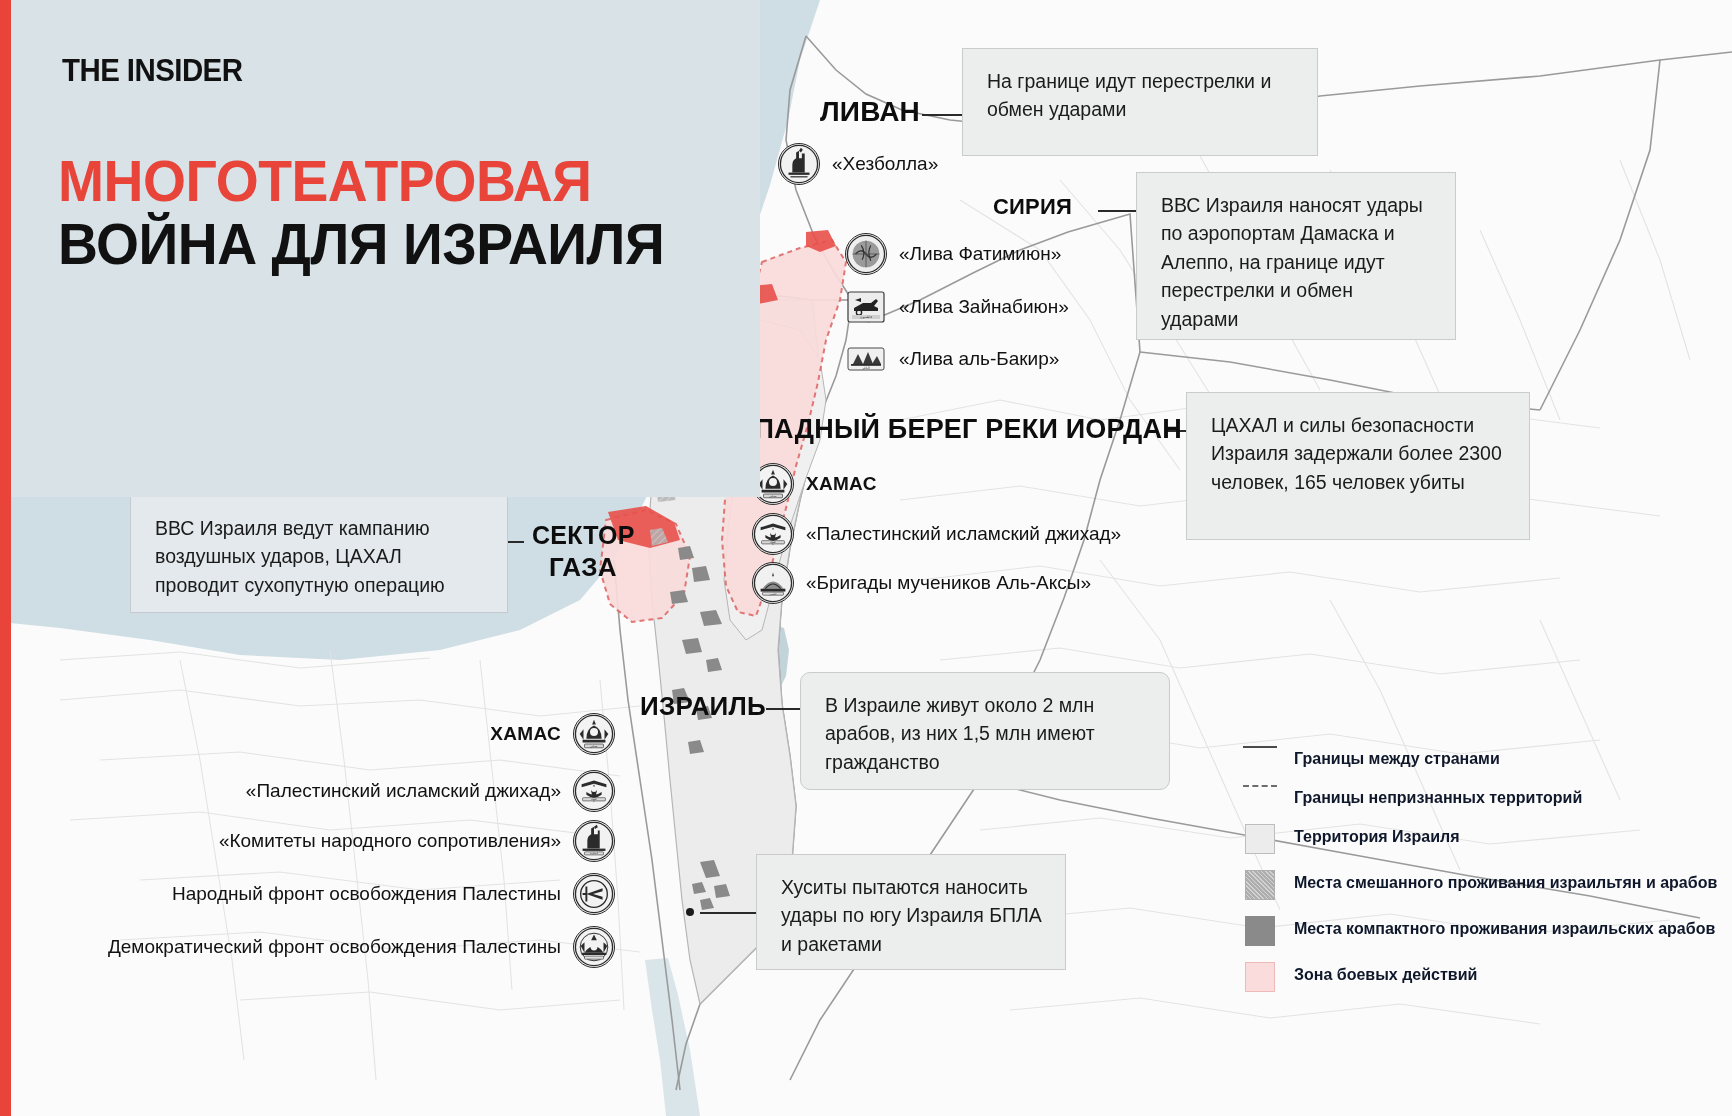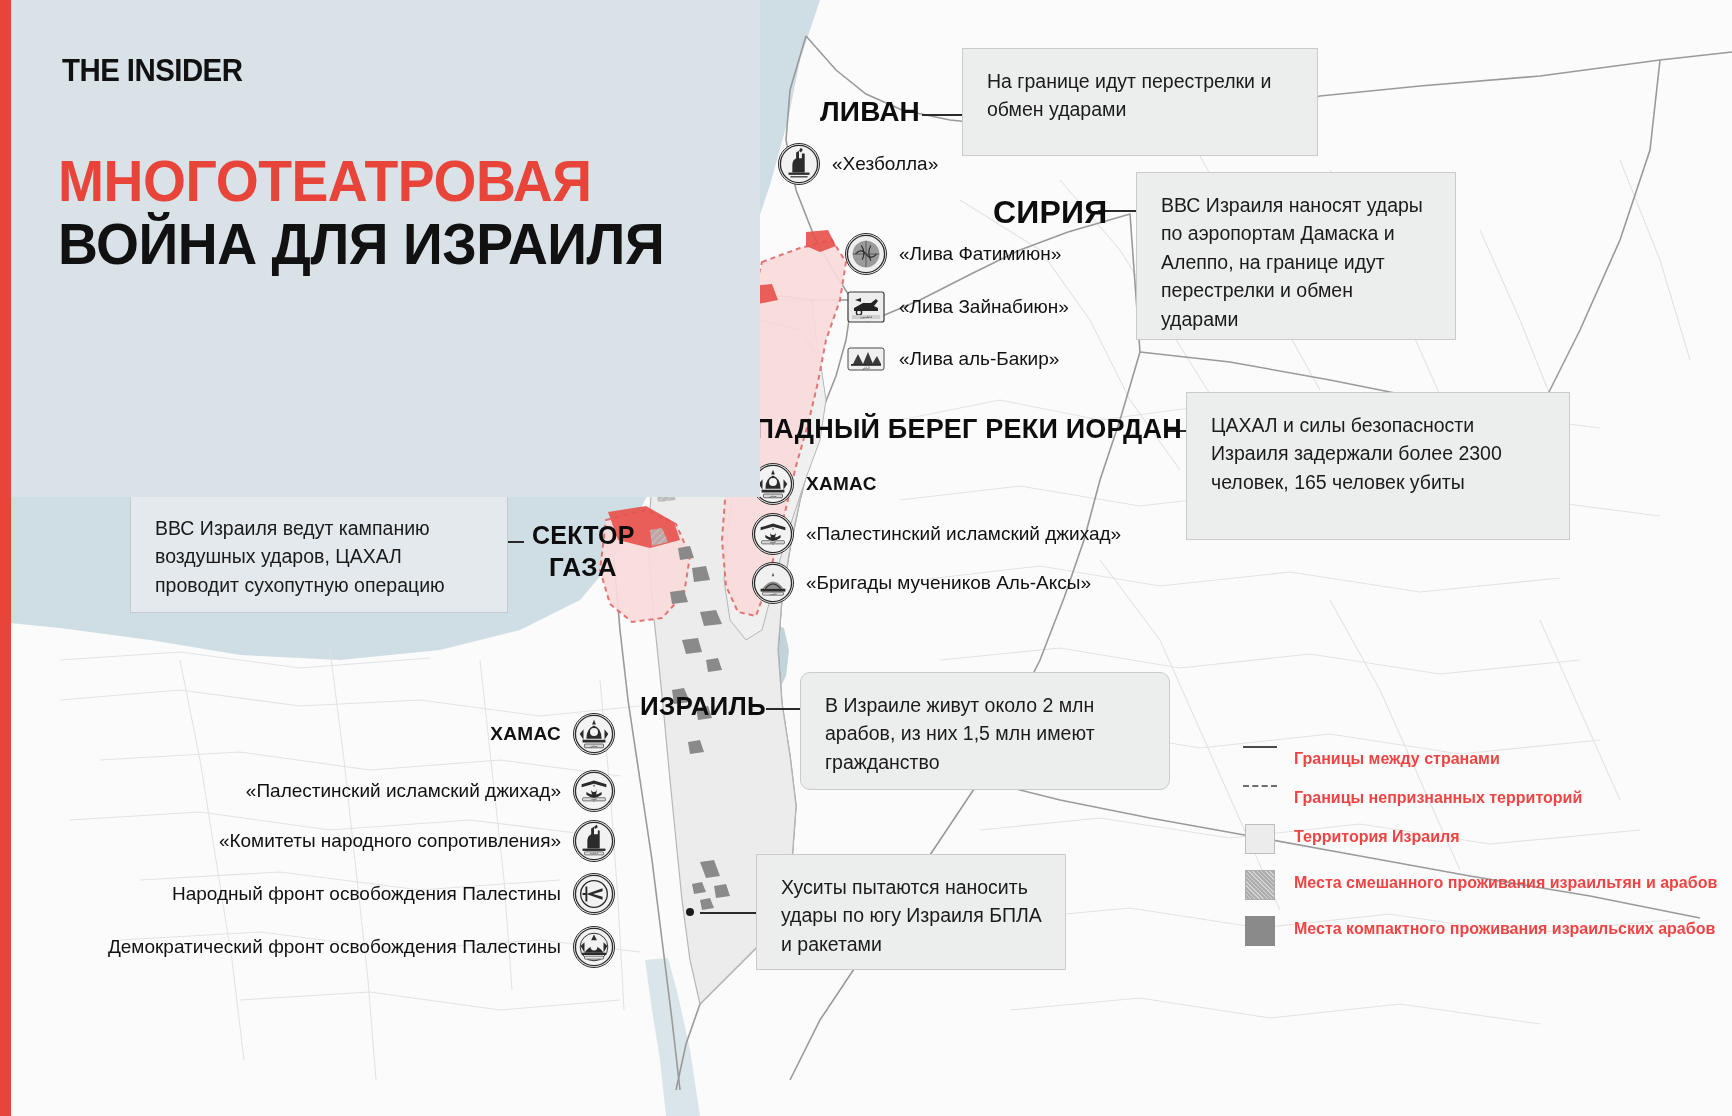--- a/index.html
+++ b/index.html
@@ -192,21 +192,21 @@
   .legend-swatch.mixed {
     background: #aeaeae;
     border-color: #aeaeae;
     background-image:
       repeating-linear-gradient(45deg, rgba(255,255,255,.45) 0 1px, transparent 1px 3px);
   }
   .legend-swatch.zone { background: #fadcdc; border-color: #f0b9b9; }
   .legend-label {
     font-size: 16px;
     line-height: 1.32;
-    color: #ef4444;
+    color: #0f172a;
     font-weight: 600;
     padding-top: 4px;
   }
 </style>
 </head>
 <body>
 
 <div id="root">
 
   <svg id="map-base" viewBox="0 0 1732 1116" preserveAspectRatio="none" aria-hidden="true">
@@ -363,42 +363,42 @@
   <div id="brand-panel">
     <div id="logo">THE INSIDER</div>
     <div id="headline">
       <span class="line1">МНОГОТЕАТРОВАЯ</span>
       <span class="line2">ВОЙНА ДЛЯ ИЗРАИЛЯ</span>
     </div>
   </div>
 
   <div class="country-label" style="left:820px; top:96px; font-size:28px;">ЛИВАН</div>
 
-  <div class="country-label" style="left:993px; top:194px; font-size:32px;">СИРИЯ</div>
+  <div class="country-label" style="left:993px; top:194px; font-size:22px;">СИРИЯ</div>
 
   <div class="country-label" style="left:718px; top:414px; font-size:27px;">ЗАПАДНЫЙ БЕРЕГ РЕКИ ИОРДАН</div>
 
   <div class="country-label" style="left:532px; top:521px; font-size:25px;">СЕКТОР</div>
   <div class="country-label" style="left:549px; top:552px; font-size:26px;">ГАЗА</div>
 
   <div class="country-label" style="left:640px; top:691px; font-size:26px;">ИЗРАИЛЬ</div>
 
   <div class="leader" style="left:922px; top:114px; width:40px;"></div>
   <div class="leader" style="left:1098px; top:210px; width:38px;"></div>
   <div class="leader" style="left:1166px; top:430px; width:36px;"></div>
   <div class="leader" style="left:484px; top:541px; width:40px;"></div>
   <div class="leader" style="left:766px; top:708px; width:38px;"></div>
   <div class="leader" style="left:700px; top:912px; width:58px;"></div>
   <div class="leader-dot" style="left:686px; top:908px;"></div>
 
   <div class="callout" style="left:962px; top:48px; width:356px; height:108px;">На границе идут перестрелки и обмен ударами</div>
 
   <div class="callout" style="left:1136px; top:172px; width:320px; height:168px;">ВВС Израиля наносят удары по аэропортам Дамаска и Алеппо, на границе идут перестрелки и обмен ударами</div>
 
-  <div class="callout" style="left:1186px; top:392px; width:384px; height:148px;">ЦАХАЛ и силы безопасности Израиля задержали более 2300 человек, 165 человек убиты</div>
+  <div class="callout" style="left:1186px; top:392px; width:344px; height:148px;">ЦАХАЛ и силы безопасности Израиля задержали более 2300 человек, 165 человек убиты</div>
 
   <div class="callout seaish" style="left:130px; top:495px; width:378px; height:118px;">ВВС Израиля ведут кампанию воздушных ударов, ЦАХАЛ проводит сухопутную операцию</div>
 
   <div class="callout" style="left:800px; top:672px; width:370px; height:118px;border-radius:10px;">В Израиле живут около 2 млн арабов, из них 1,5 млн имеют гражданство</div>
 
   <div class="callout" style="left:756px; top:854px; width:310px; height:116px;">Хуситы пытаются наносить удары по югу Израиля БПЛА и ракетами</div>
 
   <div class="group-row" style="left:778px; top:143px;">
     <span class="emblem">
       <svg viewBox="0 0 42 42">
@@ -607,16 +607,22 @@
       <span class="legend-label">Места смешанного проживания израильтян и арабов</span>
     </div>
 
     <div class="legend-row">
       <span class="legend-key">
           <span class="legend-swatch compact"></span>
         </span>
       <span class="legend-label">Места компактного проживания израильских арабов</span>
     </div>
 
+    <div class="legend-row">
+      <span class="legend-key">
+          <span class="legend-swatch zone"></span>
+        </span>
+      <span class="legend-label">Зона боевых действий</span>
+    </div>
 
   </div>
 
 </div>
 
 </body></html>

